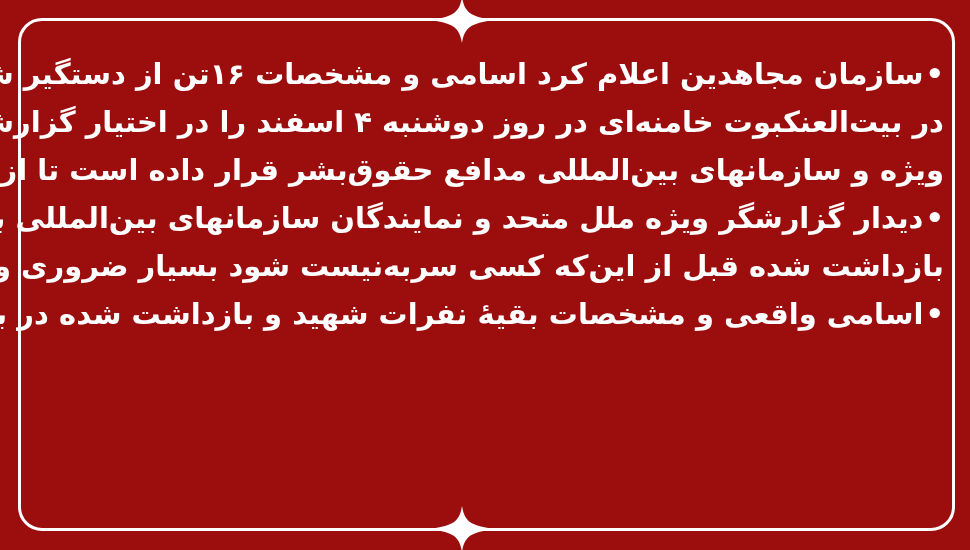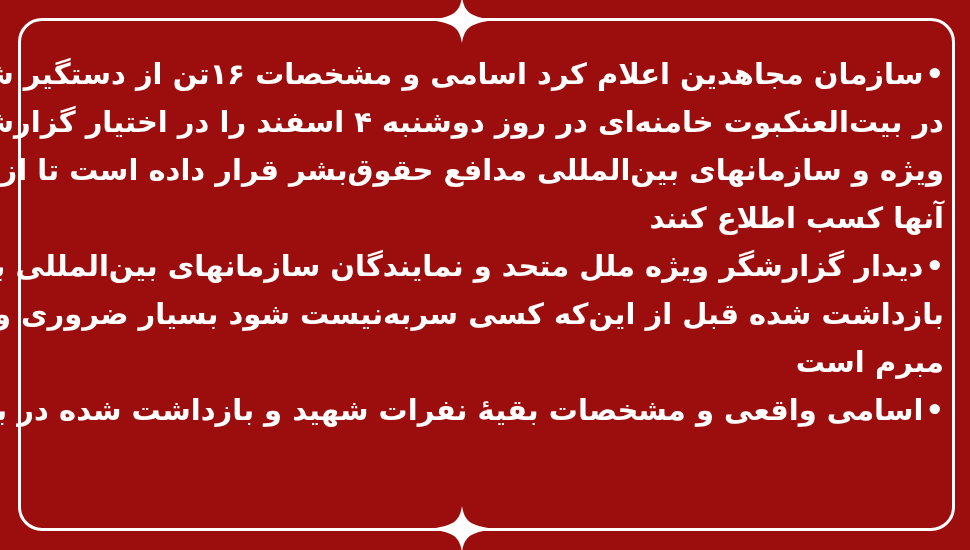--- a/index.html
+++ b/index.html
@@ -46,22 +46,20 @@
 
   <svg class="star star-bottom" viewBox="-36 -24 72 48" aria-hidden="true">
     <path d="M0,-23 C2.5,-8 8,-2.5 35,0 C8,2.5 2.5,8 0,23 C-2.5,8 -8,2.5 -35,0 C-8,-2.5 -2.5,-8 0,-23 Z" fill="#ffffff"></path>
   </svg>
 
   <div class="text-block" dir="rtl" style="color: rgb(255, 255, 255);">
 
     <div class="line"><span class="bullet">•</span><span>سازمان مجاهدین اعلام کرد اسامی و مشخصات ۱۶تن از دستگیر شدگان</span></div>
     <div class="line">در بیت‌العنکبوت خامنه‌ای در روز دوشنبه ۴ اسفند را در اختیار گزارشگر</div>
     <div class="line">ویژه و سازمانهای بین‌المللی مدافع حقوق‌بشر قرار داده است تا از وضعیت</div>
-    <div class="line">آنها کسب اطلاع کنند</div>
 
     <div class="line"><span class="bullet">•</span><span>دیدار گزارشگر ویژه ملل متحد و نمایندگان سازمانهای بین‌المللی با نفرات</span></div>
     <div class="line">بازداشت شده قبل از این‌که کسی سربه‌نیست شود بسیار ضروری و امری</div>
-    <div class="line">مبرم است</div>
 
     <div class="line"><span class="bullet">•</span><span>اسامی واقعی و مشخصات بقیهٔ نفرات شهید و بازداشت شده در بیت</span></div>
 
   </div>
 </div>
 
 </body></html>

